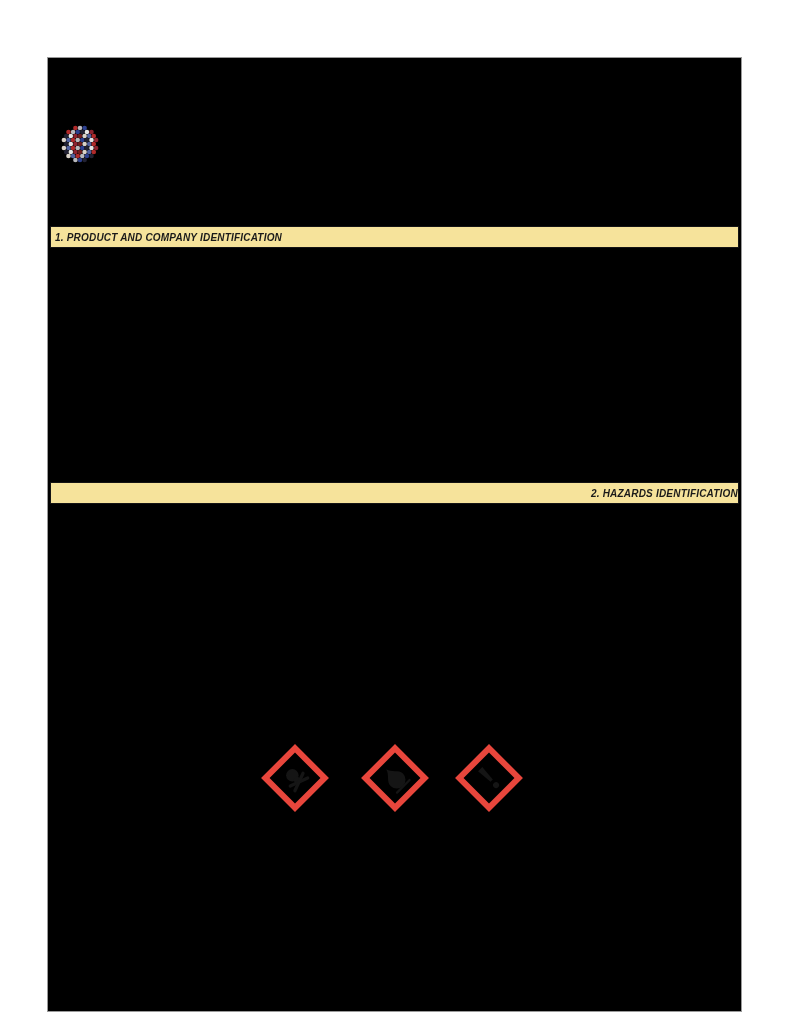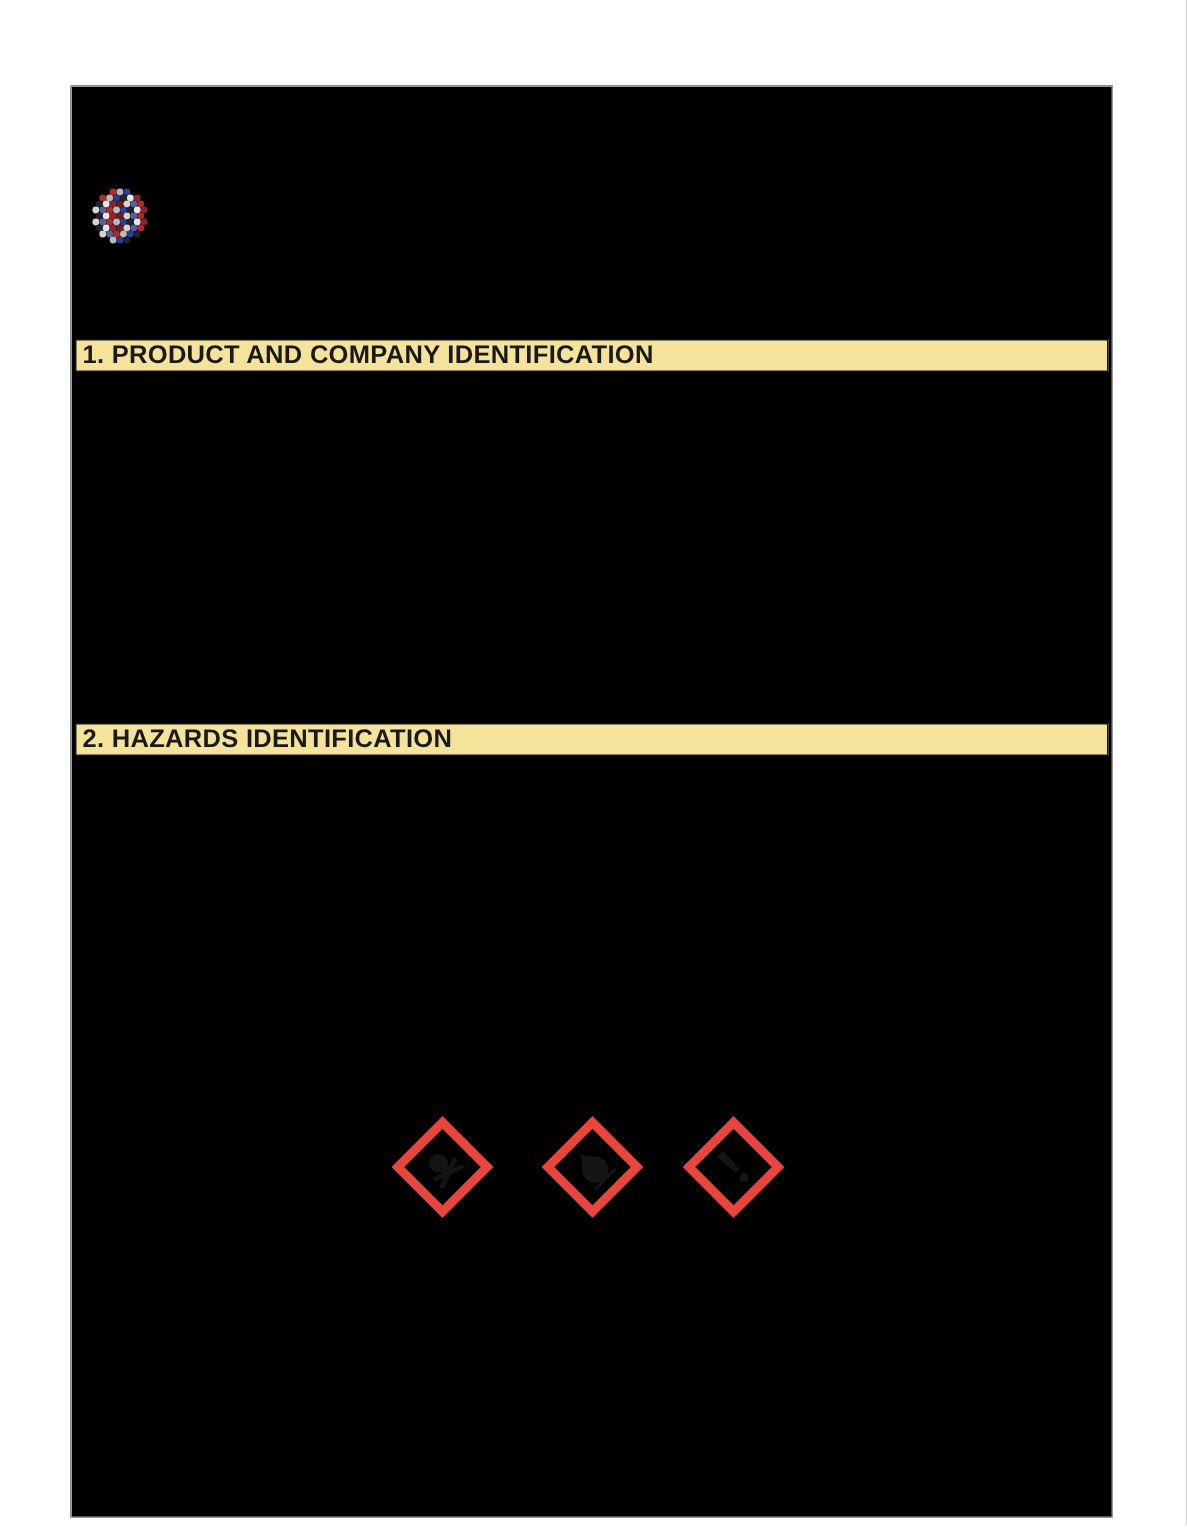--- a/index.html
+++ b/index.html
@@ -36,27 +36,28 @@
     position: absolute;
     left: 2px;
     width: 689px;
     height: 22px;
     background: #f6e39b;
     border: 1px solid #141414;
     box-sizing: border-box;
     display: flex;
     align-items: center;
     padding-left: 4px;
-    font-size: 17px;
+    font-size: 10px;
     font-weight: bold;
     color: #1a1a1a;
     letter-spacing: 0.2px;
+    font-style: italic;
   }
   .bar-1 { top: 168px; }
-  .bar-2 { top: 424px; }
+  .bar-2 { top: 424px; justify-content: flex-end; }
   .pictogram-row {
     position: absolute;
     left: 0;
     top: 686px;
     width: 695px;
     height: 68px;
   }
   .diamond-box {
     position: absolute;
     width: 68px;

